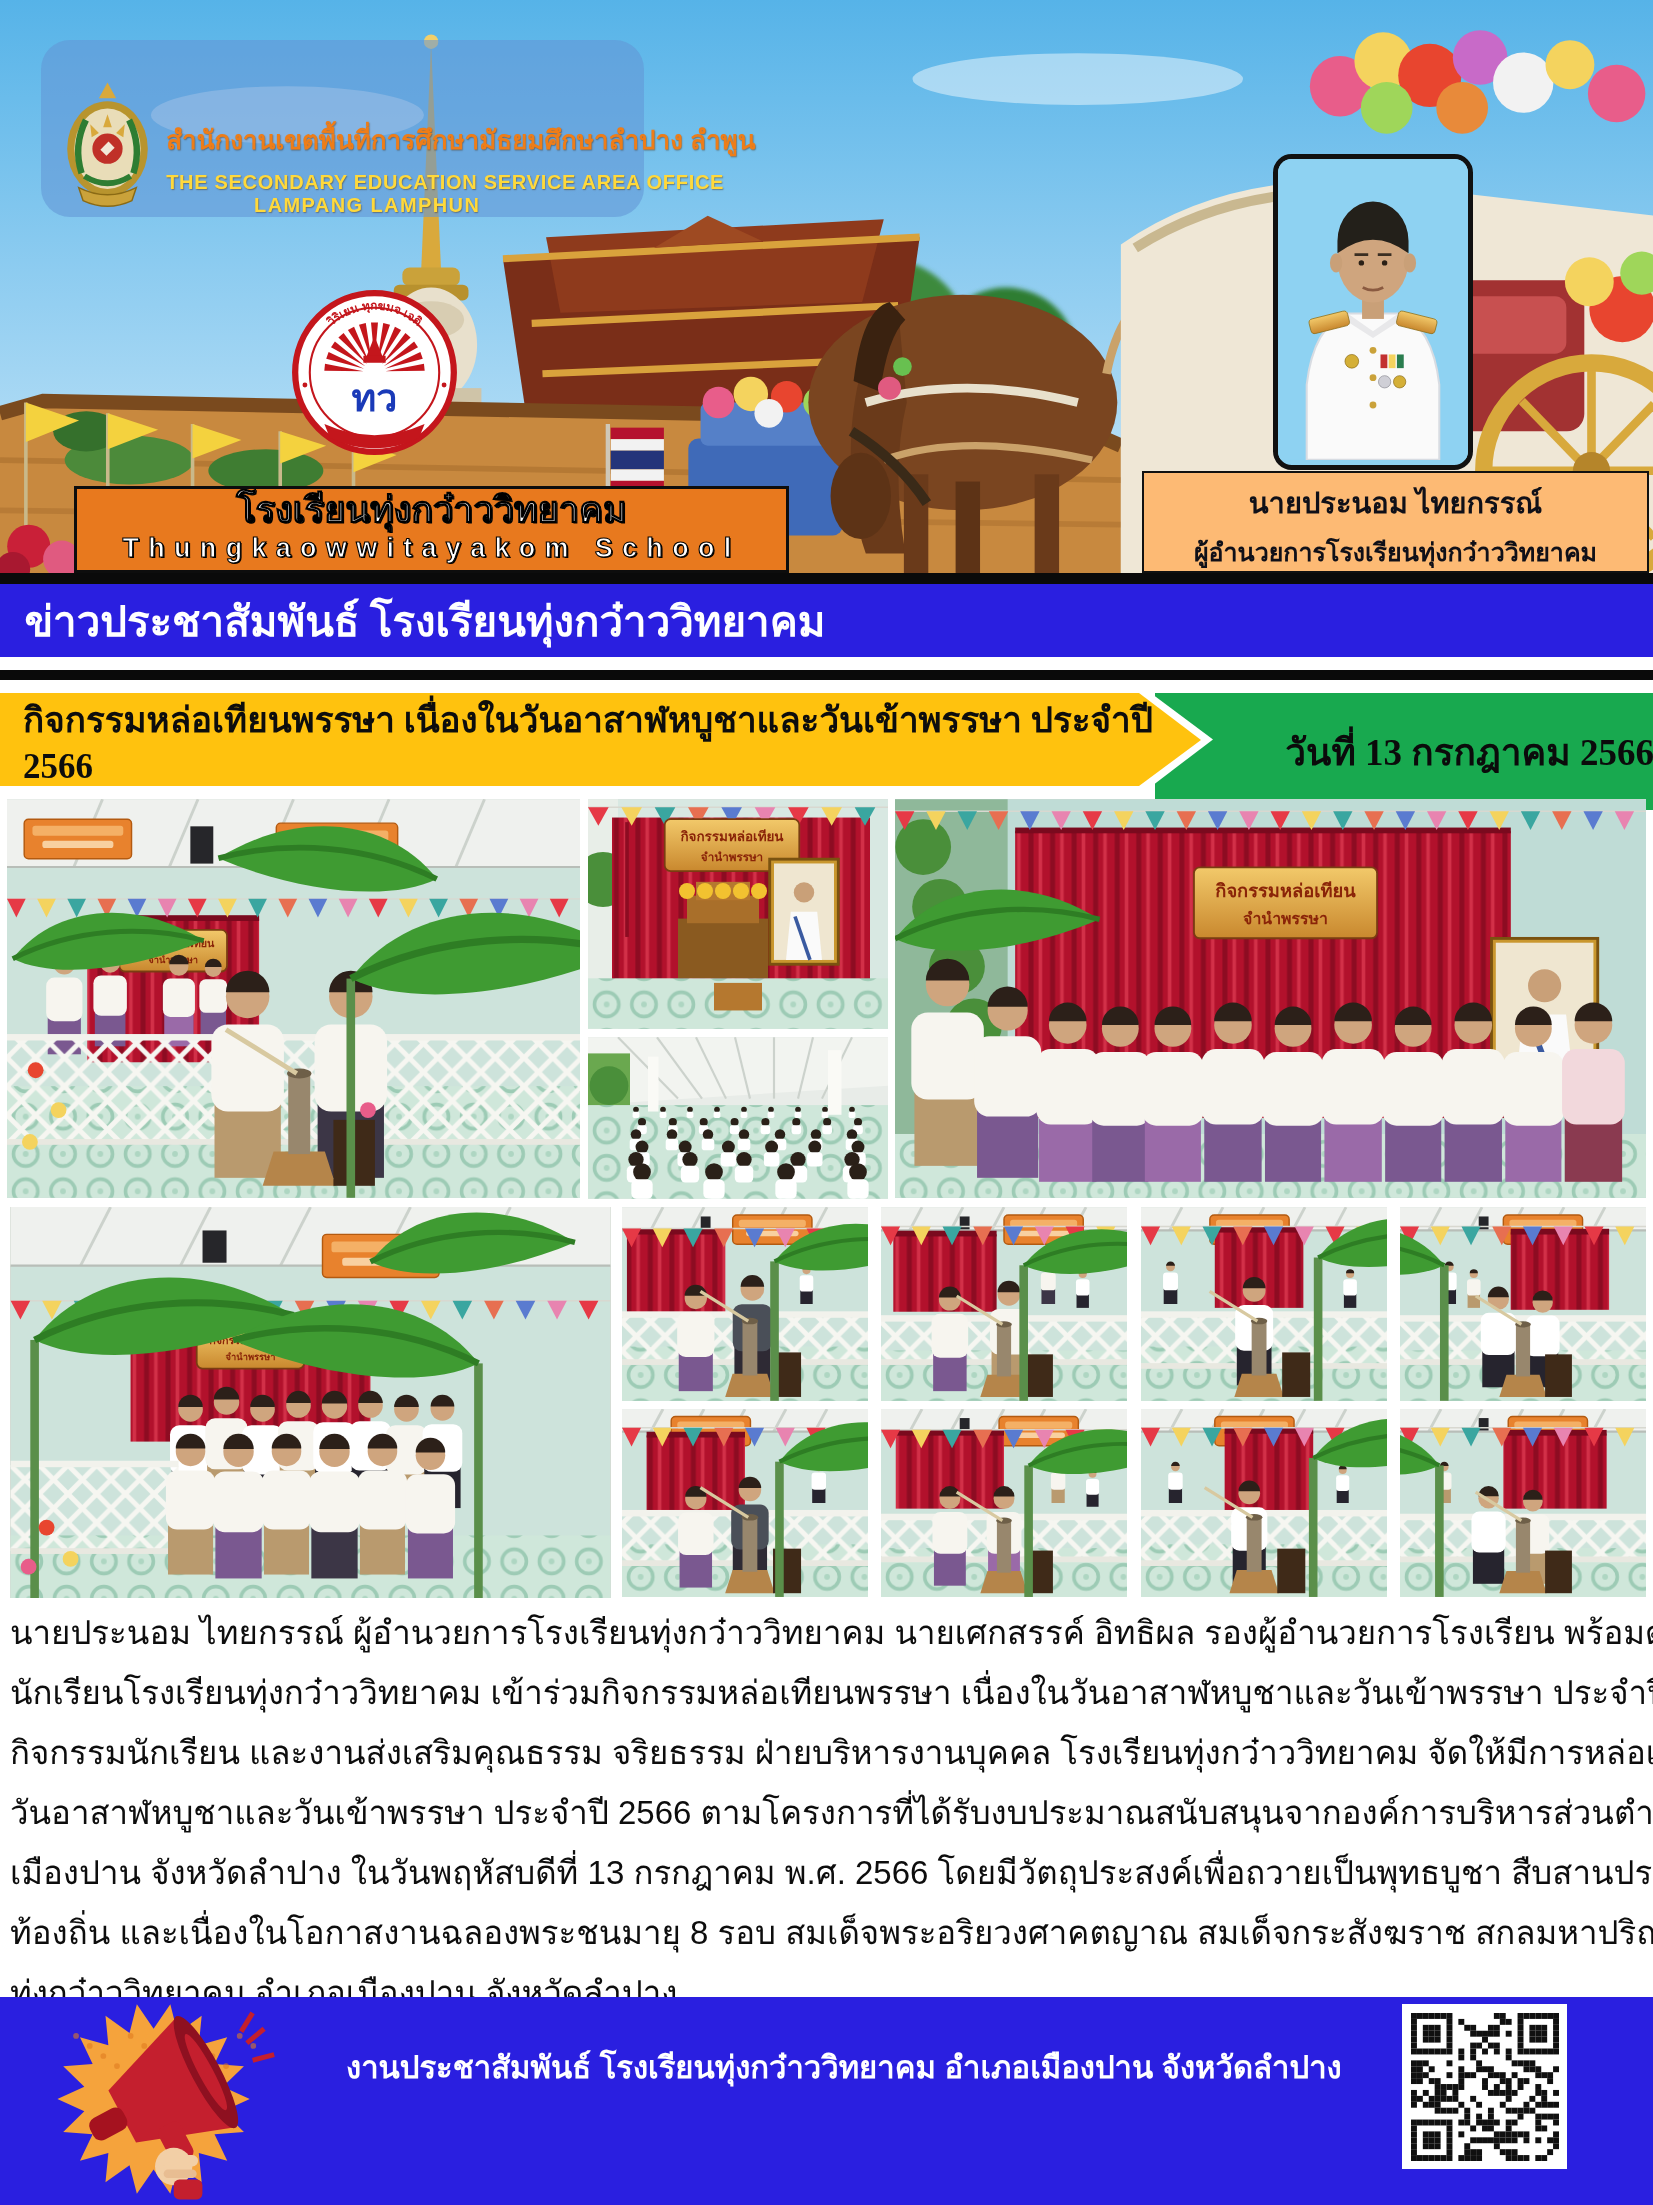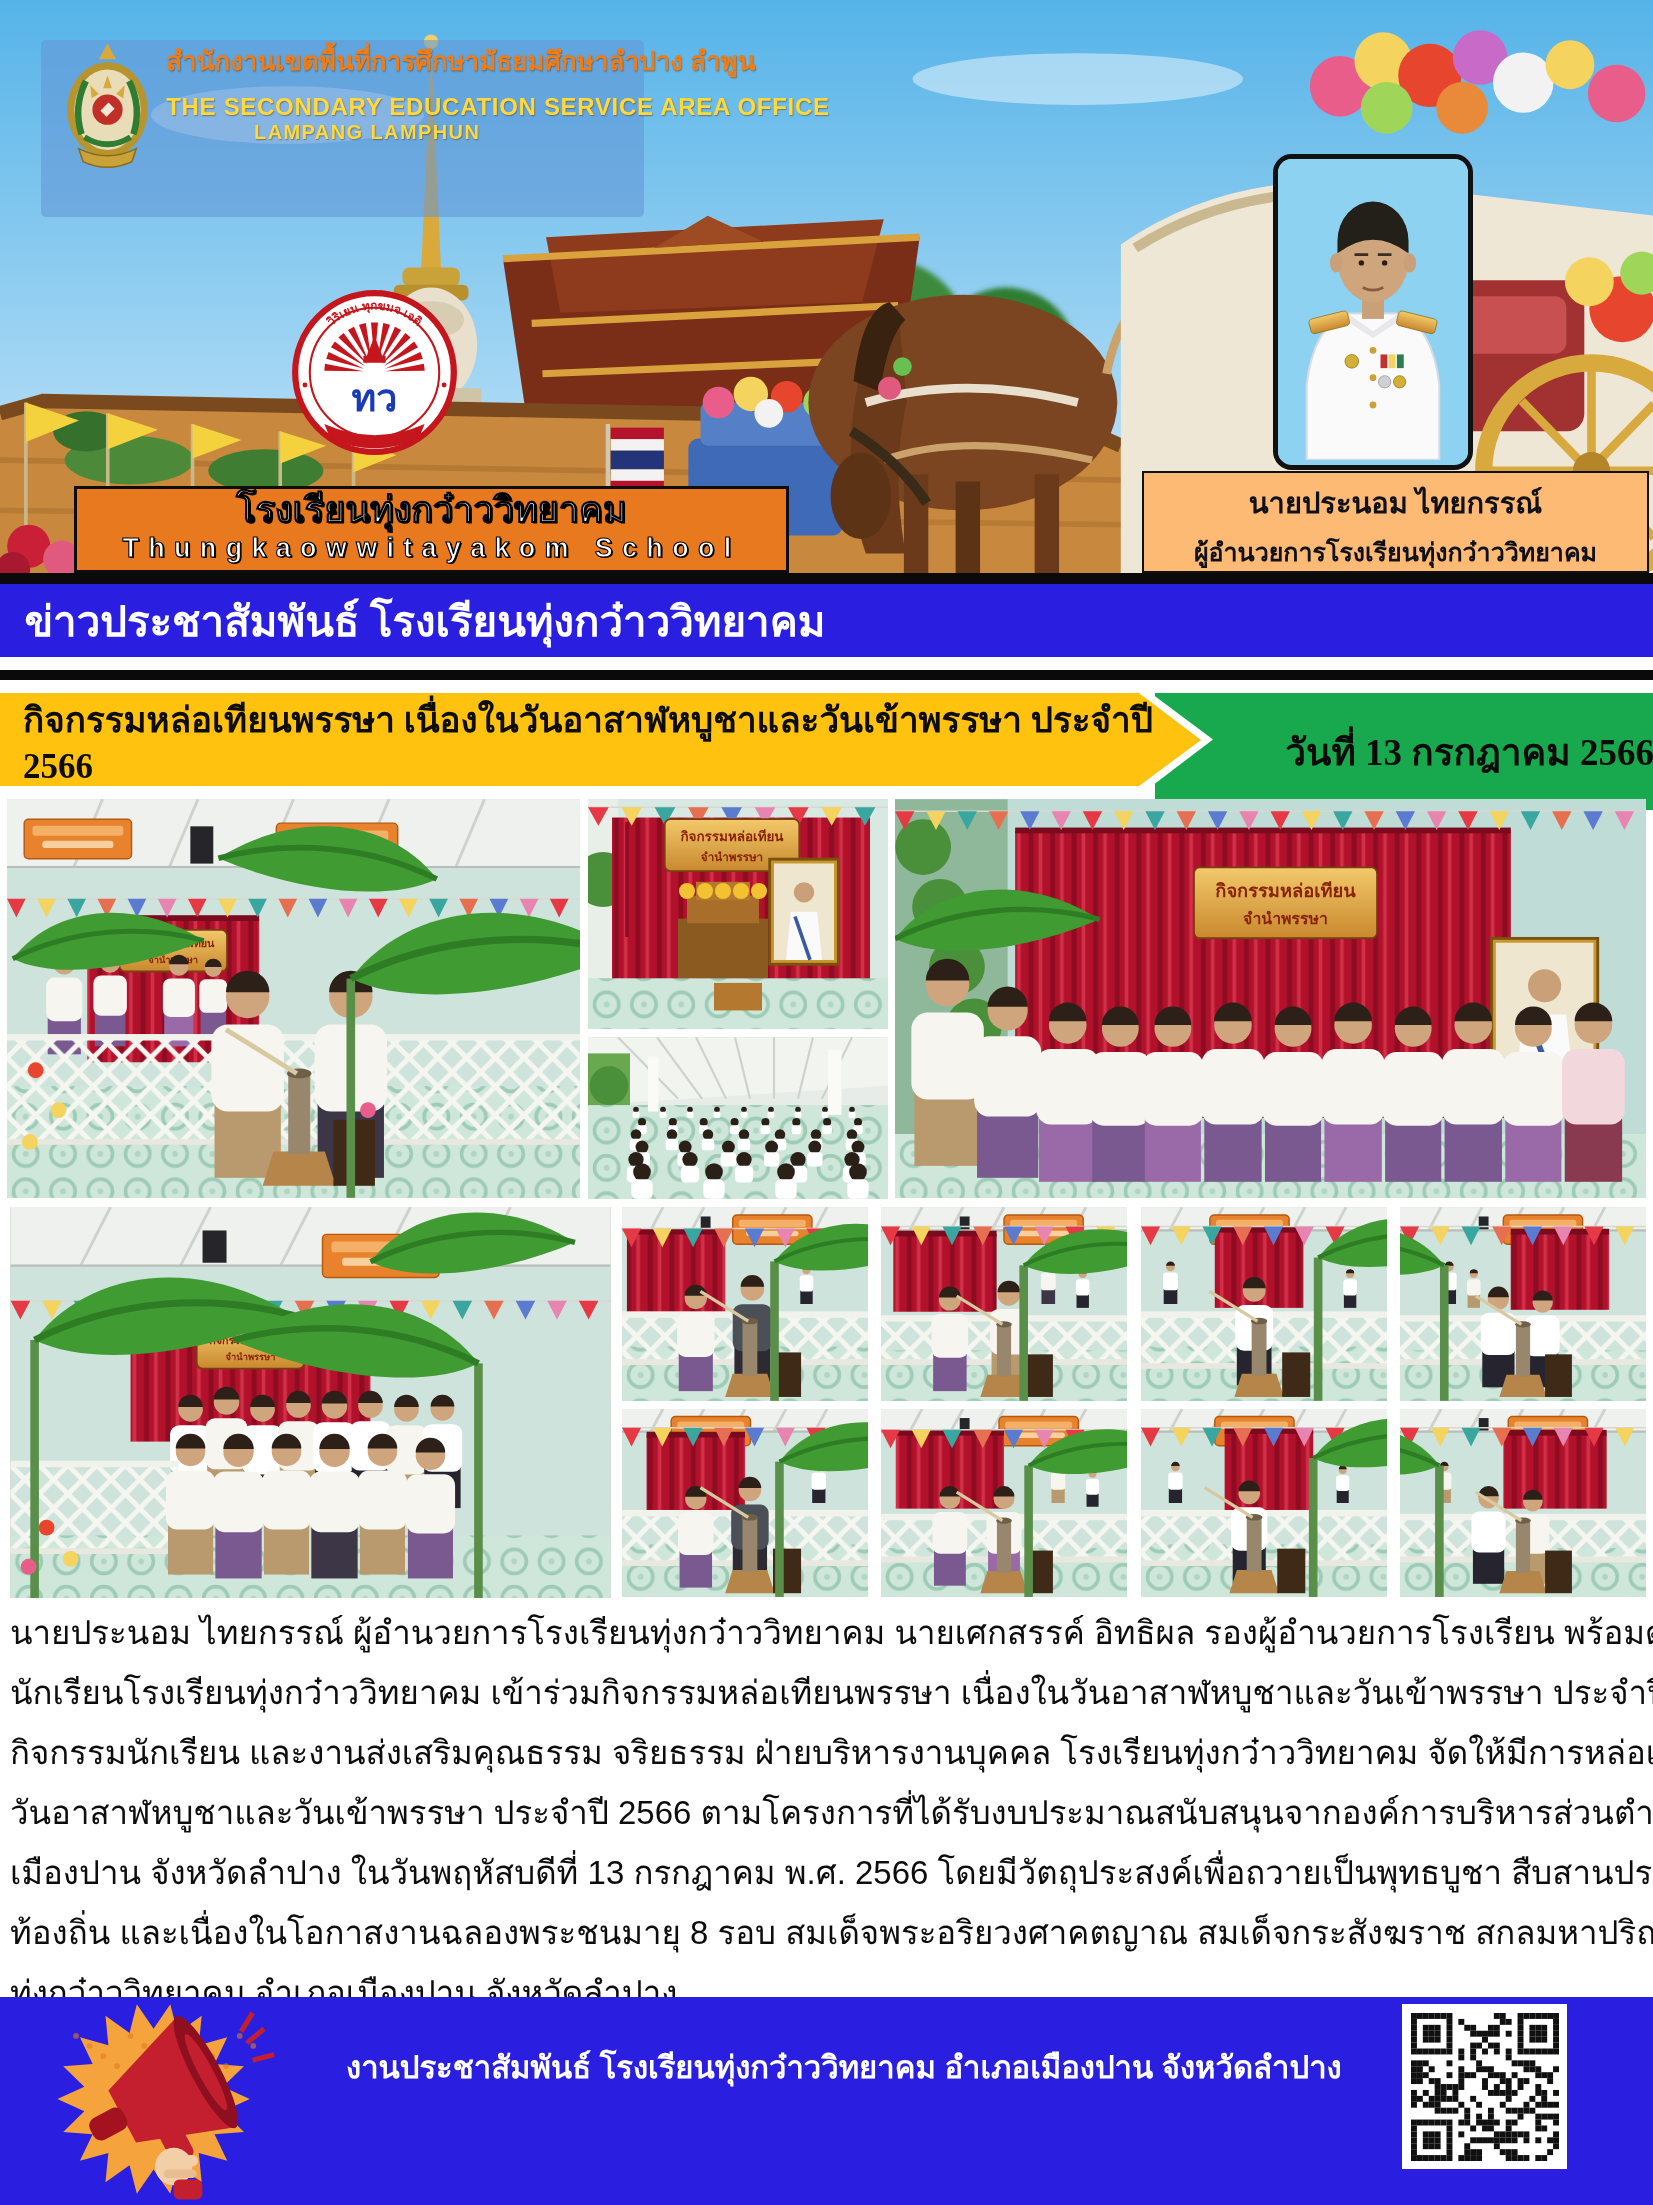--- a/index.html
+++ b/index.html
@@ -1,26 +1,26 @@
 <!DOCTYPE html>
 <html style="font-size:11.5px"><head>
 <meta charset="utf-8">
 <style>
   html,body{margin:0;padding:0;background:#ffffff;font-family:"Liberation Sans",sans-serif;}
   .page{position:relative;width:1654px;height:2205px;background:#fff;overflow:hidden;}
 
   
   .hero{position:absolute;left:0;top:0;width:1654px;height:575px;overflow:hidden;background:#7ec8ee;}
   .hero-bg{position:absolute;left:0;top:0;width:100%;height:100%;}
-  .gov-box{position:absolute;left:41px;top:40px;width:603px;height:177px;border-radius:5px;
-           background:rgba(98,150,214,.58);display:flex;align-items:flex-start;padding-left:18.7px;box-sizing:border-box;}
+  .gov-box{position:absolute;left:41px;top:40px;width:603px;height:177px;border-radius:29px;
+           background:rgba(98,150,214,.58);display:flex;align-items:flex-end;padding-left:18.7px;box-sizing:border-box;}
   .moe-emblem{width:95px;height:138px;flex:none;}
   .gov-text{margin-left:11.5px;width:460px;}
   .gov-th{font-size:26px;font-weight:bold;color:#ee7d18;text-shadow:0.7px 0.7px 1.4px rgba(70,35,0,.45);white-space:nowrap;}
-  .gov-en1{margin-top:11.5px;font-size:24px;font-weight:bold;color:#ffd93b;letter-spacing:0.7px;text-shadow:0.7px 0.7px 1.4px rgba(70,35,0,.45);white-space:nowrap;}
+  .gov-en1{margin-top:11.5px;font-size:20px;font-weight:bold;color:#ffd93b;letter-spacing:0.7px;text-shadow:0.7px 0.7px 1.4px rgba(70,35,0,.45);white-space:nowrap;}
   .gov-en2{font-size:20px;font-weight:bold;color:#ffd93b;letter-spacing:1.4px;text-shadow:0.7px 0.7px 1.4px rgba(70,35,0,.45);text-align:center;width:402px;}
   .school-logo{position:absolute;left:291px;top:289px;width:167px;height:167px;}
   .school-banner{position:absolute;left:74px;top:486px;width:715px;height:87px;background:#e8791e;
                  border:3.6px solid #0d0d0d;box-sizing:border-box;text-align:center;color:#fff;overflow:hidden;}
   .sb-th{font-size:36px;font-weight:bold;line-height:40px;margin-top:0.7px;-webkit-text-stroke:1.1px #000;text-shadow:1.4px 1.4px 0 #000;}
   .sb-en{font-size:27px;font-weight:bold;letter-spacing:9.3px;line-height:36px;-webkit-text-stroke:1.1px #000;text-shadow:1.4px 1.4px 0 #000;white-space:nowrap;}
   .director-photo{position:absolute;left:1273px;top:154px;width:200px;height:316px;border:5px solid #111;
                   border-radius:18.7px;overflow:hidden;background:#8ed2f2;box-sizing:border-box;}
   .director-box{position:absolute;left:1142px;top:471px;width:507px;height:102px;background:#fdba74;
                 border:2.9px solid #111;box-sizing:border-box;text-align:center;color:#101018;}

